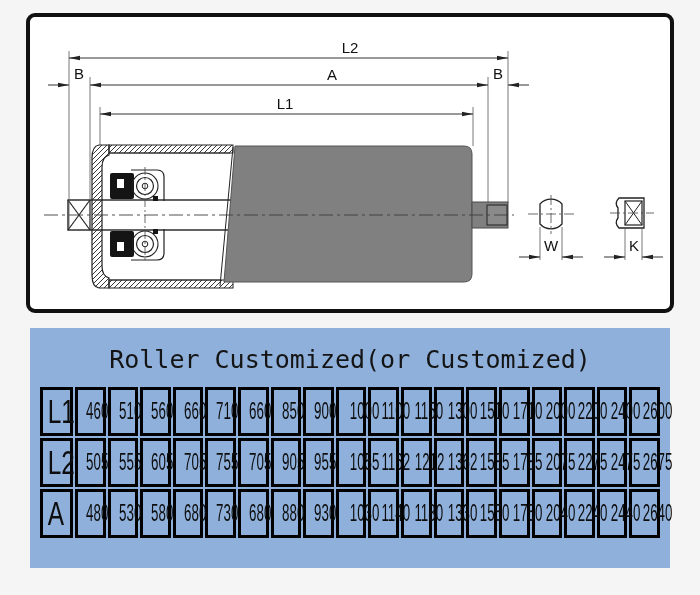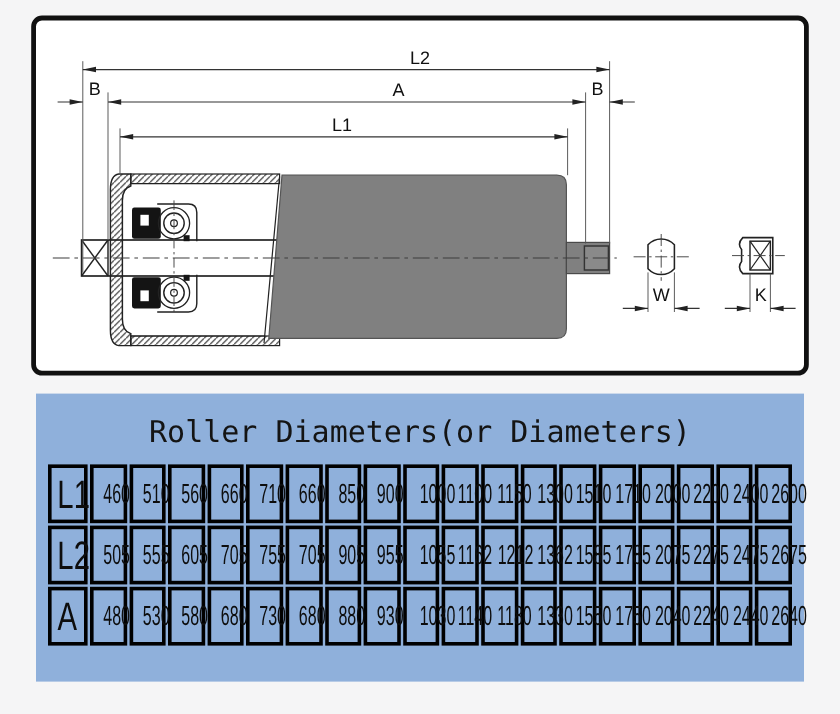--- a/index.html
+++ b/index.html
@@ -163,21 +163,21 @@
       <line x1="574" y1="240" x2="595" y2="240" stroke="#333" stroke-width="1"></line>
       <line x1="612" y1="240" x2="633" y2="240" stroke="#333" stroke-width="1"></line>
       <polygon points="595,240 584,237.7 584,242.3" fill="#222"></polygon>
       <polygon points="612,240 623,237.7 623,242.3" fill="#222"></polygon>
       <text class="dimtext" x="604" y="234" text-anchor="middle">K</text>
     </g>
   </svg>
 </div>
 
 <div class="spec-panel">
-  <div class="spec-title">Roller Diameters(or Diameters)</div>
+  <div class="spec-title">Roller Customized(or Customized)</div>
   <table class="spec">
     <tbody>
         <tr>
           <th><span class="cx hd">L1</span></th>
           <td><span class="cx">460</span></td>
           <td><span class="cx">510</span></td>
           <td><span class="cx">560</span></td>
           <td><span class="cx">660</span></td>
           <td><span class="cx">710</span></td>
           <td><span class="cx">660</span></td>

